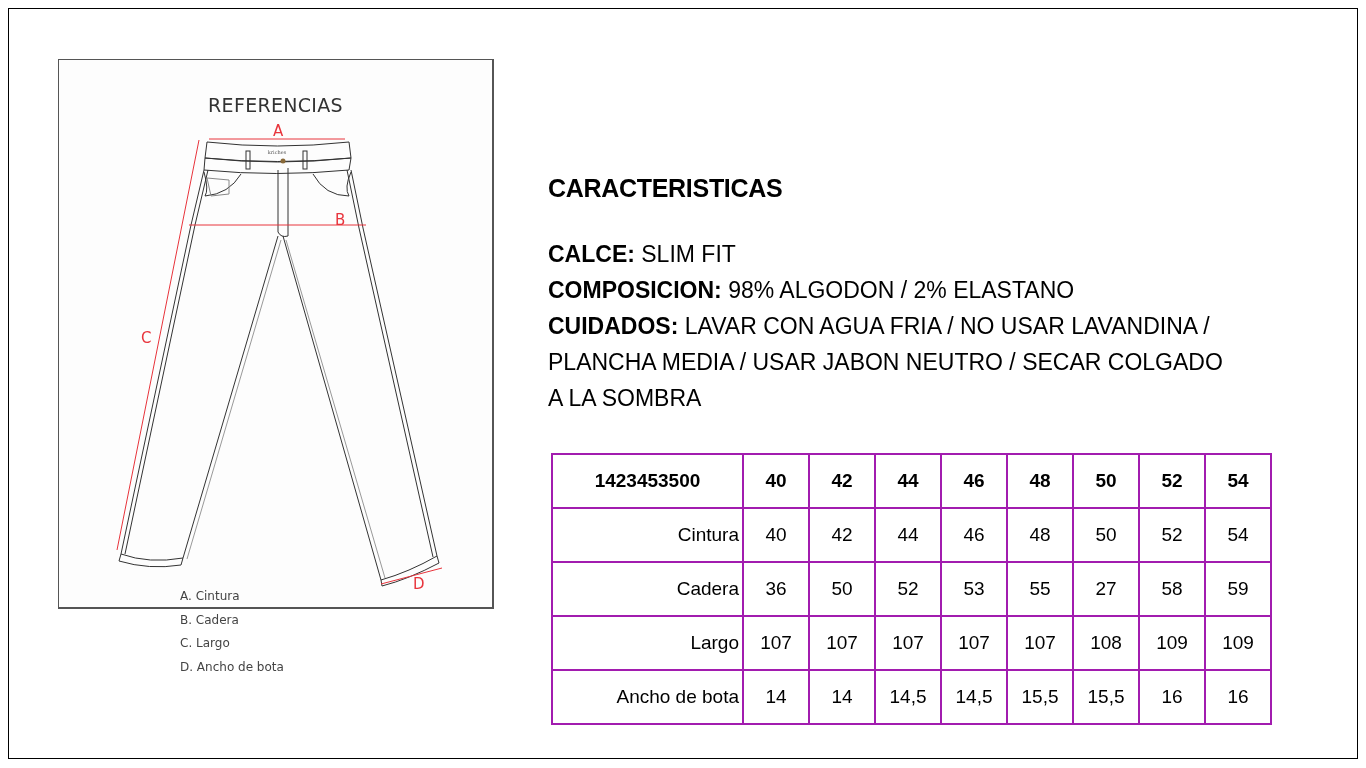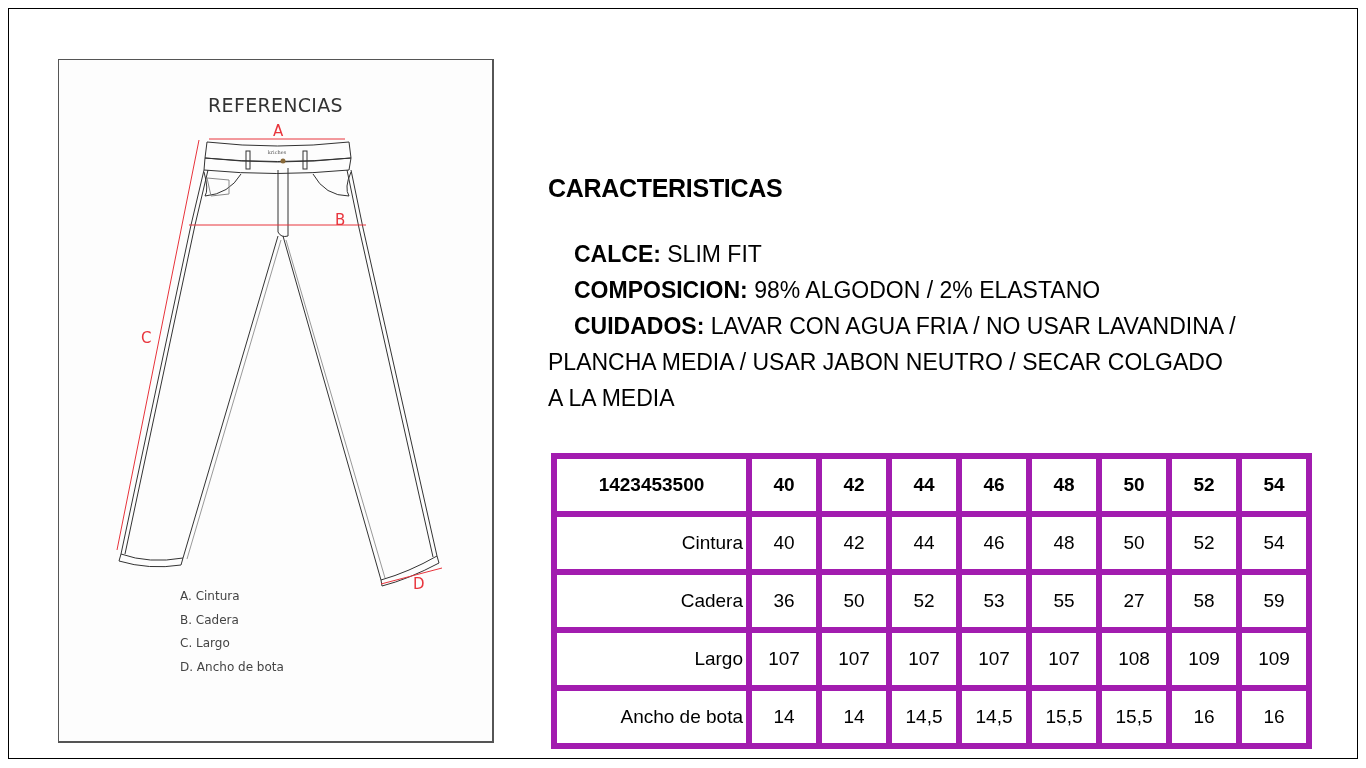--- a/index.html
+++ b/index.html
@@ -1,31 +1,31 @@
 <!DOCTYPE html>
 <html><head>
   <meta charset="utf-8">
   <style>
     html, body { margin: 0; padding: 0; background: #ffffff; }
     body { width: 1366px; height: 768px; position: relative; overflow: hidden; font-family: "Liberation Sans", sans-serif; }
     .frame { position: absolute; left: 8px; top: 8px; width: 1350px; height: 751px; border: 1px solid #000; box-sizing: border-box; }
-    .ref-panel { position: absolute; left: 58px; top: 59px; width: 436px; height: 684px; border: 1px solid #555; border-right-width: 2px; border-bottom-width: 2px; box-sizing: border-box; background: #fdfdfd; }
+    .ref-panel { position: absolute; left: 58px; top: 59px; width: 436px; height: 550px; border: 1px solid #555; border-right-width: 2px; border-bottom-width: 2px; box-sizing: border-box; background: #fdfdfd; }
     .ref-title { position: absolute; left: 0; width: 100%; top: 34px; text-align: center; font-family: "DejaVu Sans", sans-serif; font-size: 19px; color: #333; letter-spacing: 0.3px; }
     .ref-svg { position: absolute; left: 0; top: 0; }
     .legend { position: absolute; left: 121px; top: 525px; font-family: "DejaVu Sans", sans-serif; font-size: 12px; color: #444; line-height: 23.5px; }
     .legend div { white-space: nowrap; }
 
     .spec { position: absolute; left: 548px; font-family: "Liberation Sans", sans-serif; color: #000; }
     .spec-title { top: 174px; font-size: 25px; font-weight: bold; letter-spacing: -0.3px; }
     .spec-lines { top: 236px; font-size: 23px; line-height: 36px; width: 700px; }
-    .spec-lines .lbl { font-weight: bold; margin-left: 26px; }
+    .spec-lines .lbl { font-weight: bold; }
     .spec-lines .line { white-space: nowrap; }
 
     table.sizes { position: absolute; left: 551px; top: 453px; border-collapse: collapse; font-family: "Liberation Sans", sans-serif; font-size: 19px; color: #000; }
-    table.sizes td, table.sizes th { border: 6px solid #a21caf; height: 28px; padding: 12px 3px; text-align: center; }
+    table.sizes td, table.sizes th { border: 2px solid #a21caf; height: 28px; padding: 12px 3px; text-align: center; }
     table.sizes th { font-weight: bold; }
     table.sizes th.code { width: 183px; }
     table.sizes th.sz, table.sizes td.v { width: 58px; }
     table.sizes td.rowlabel { text-align: right; }
   </style>
 </head>
 <body>
 
 <div class="frame"></div>
 
@@ -96,21 +96,21 @@
   <div class="line">
     <span class="lbl">CALCE:</span><span> SLIM FIT</span>
   </div>
   <div class="line">
     <span class="lbl">COMPOSICION:</span><span> 98% ALGODON / 2% ELASTANO</span>
   </div>
   <div class="line">
     <span class="lbl">CUIDADOS:</span><span> LAVAR CON AGUA FRIA / NO USAR LAVANDINA /</span>
   </div>
   <div class="line">PLANCHA MEDIA / USAR JABON NEUTRO / SECAR COLGADO</div>
-  <div class="line">A LA MEDIA</div>
+  <div class="line">A LA SOMBRA</div>
 </div>
 
 <table class="sizes">
   <thead>
     <tr>
       <th class="code">1423453500</th>
       <th class="sz">40</th>
       <th class="sz">42</th>
       <th class="sz">44</th>
       <th class="sz">46</th>

